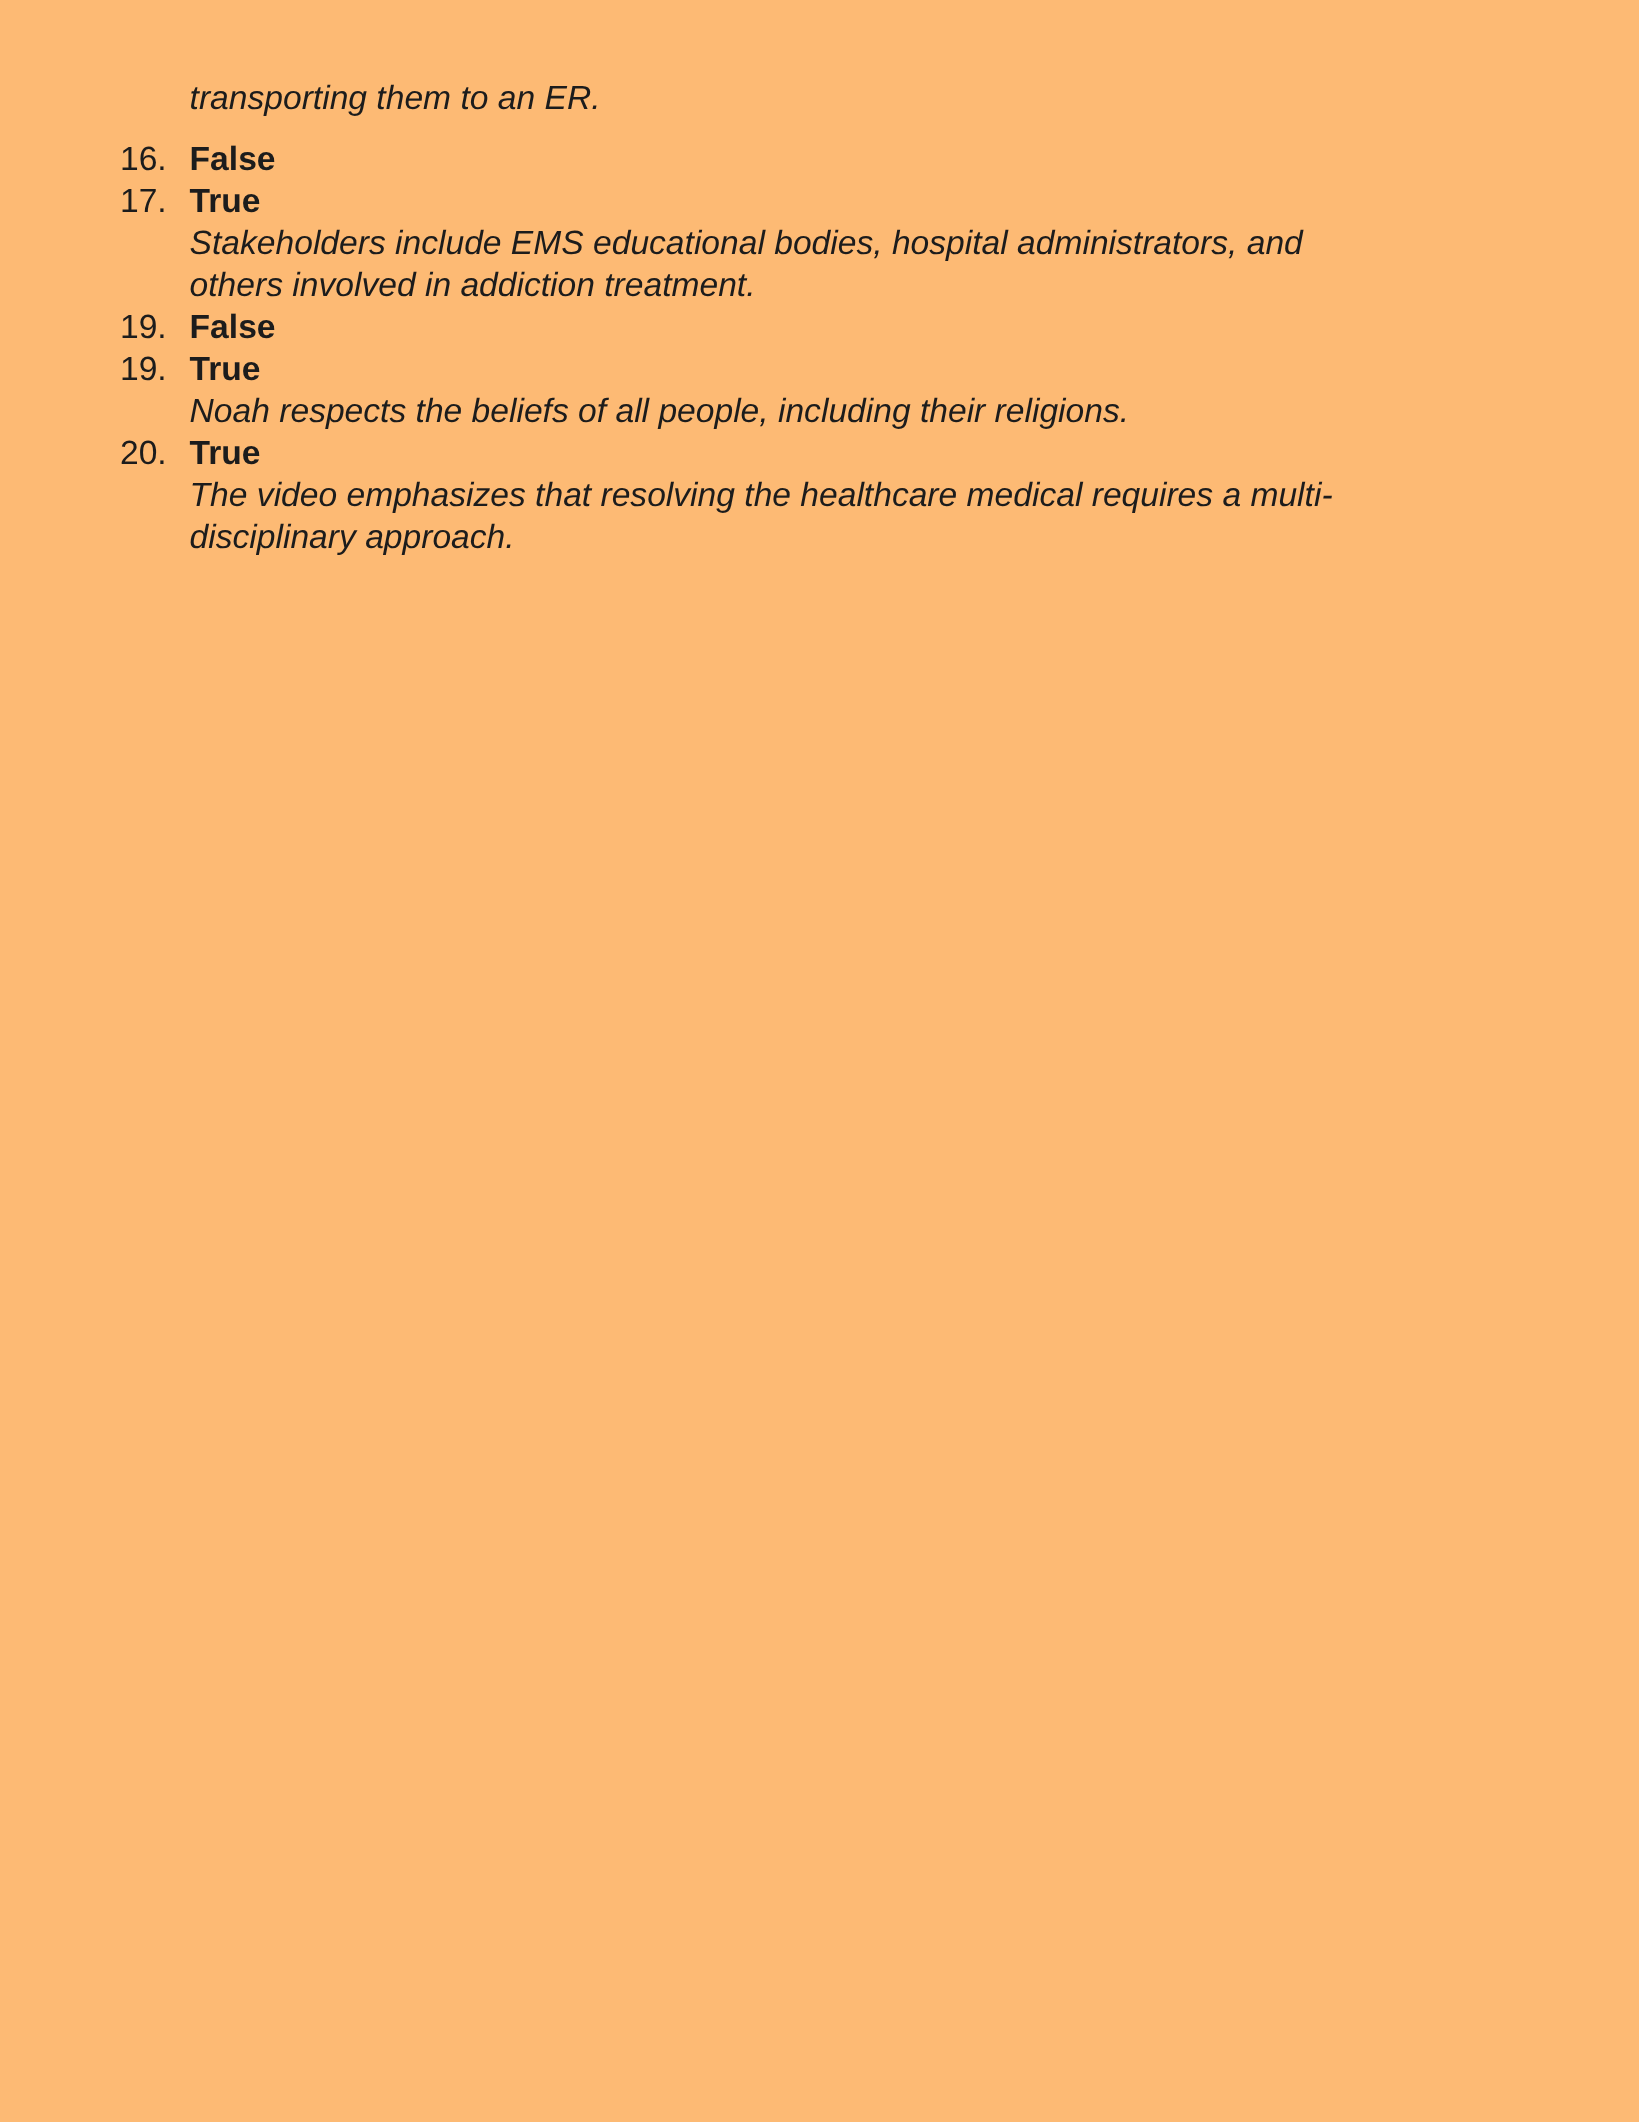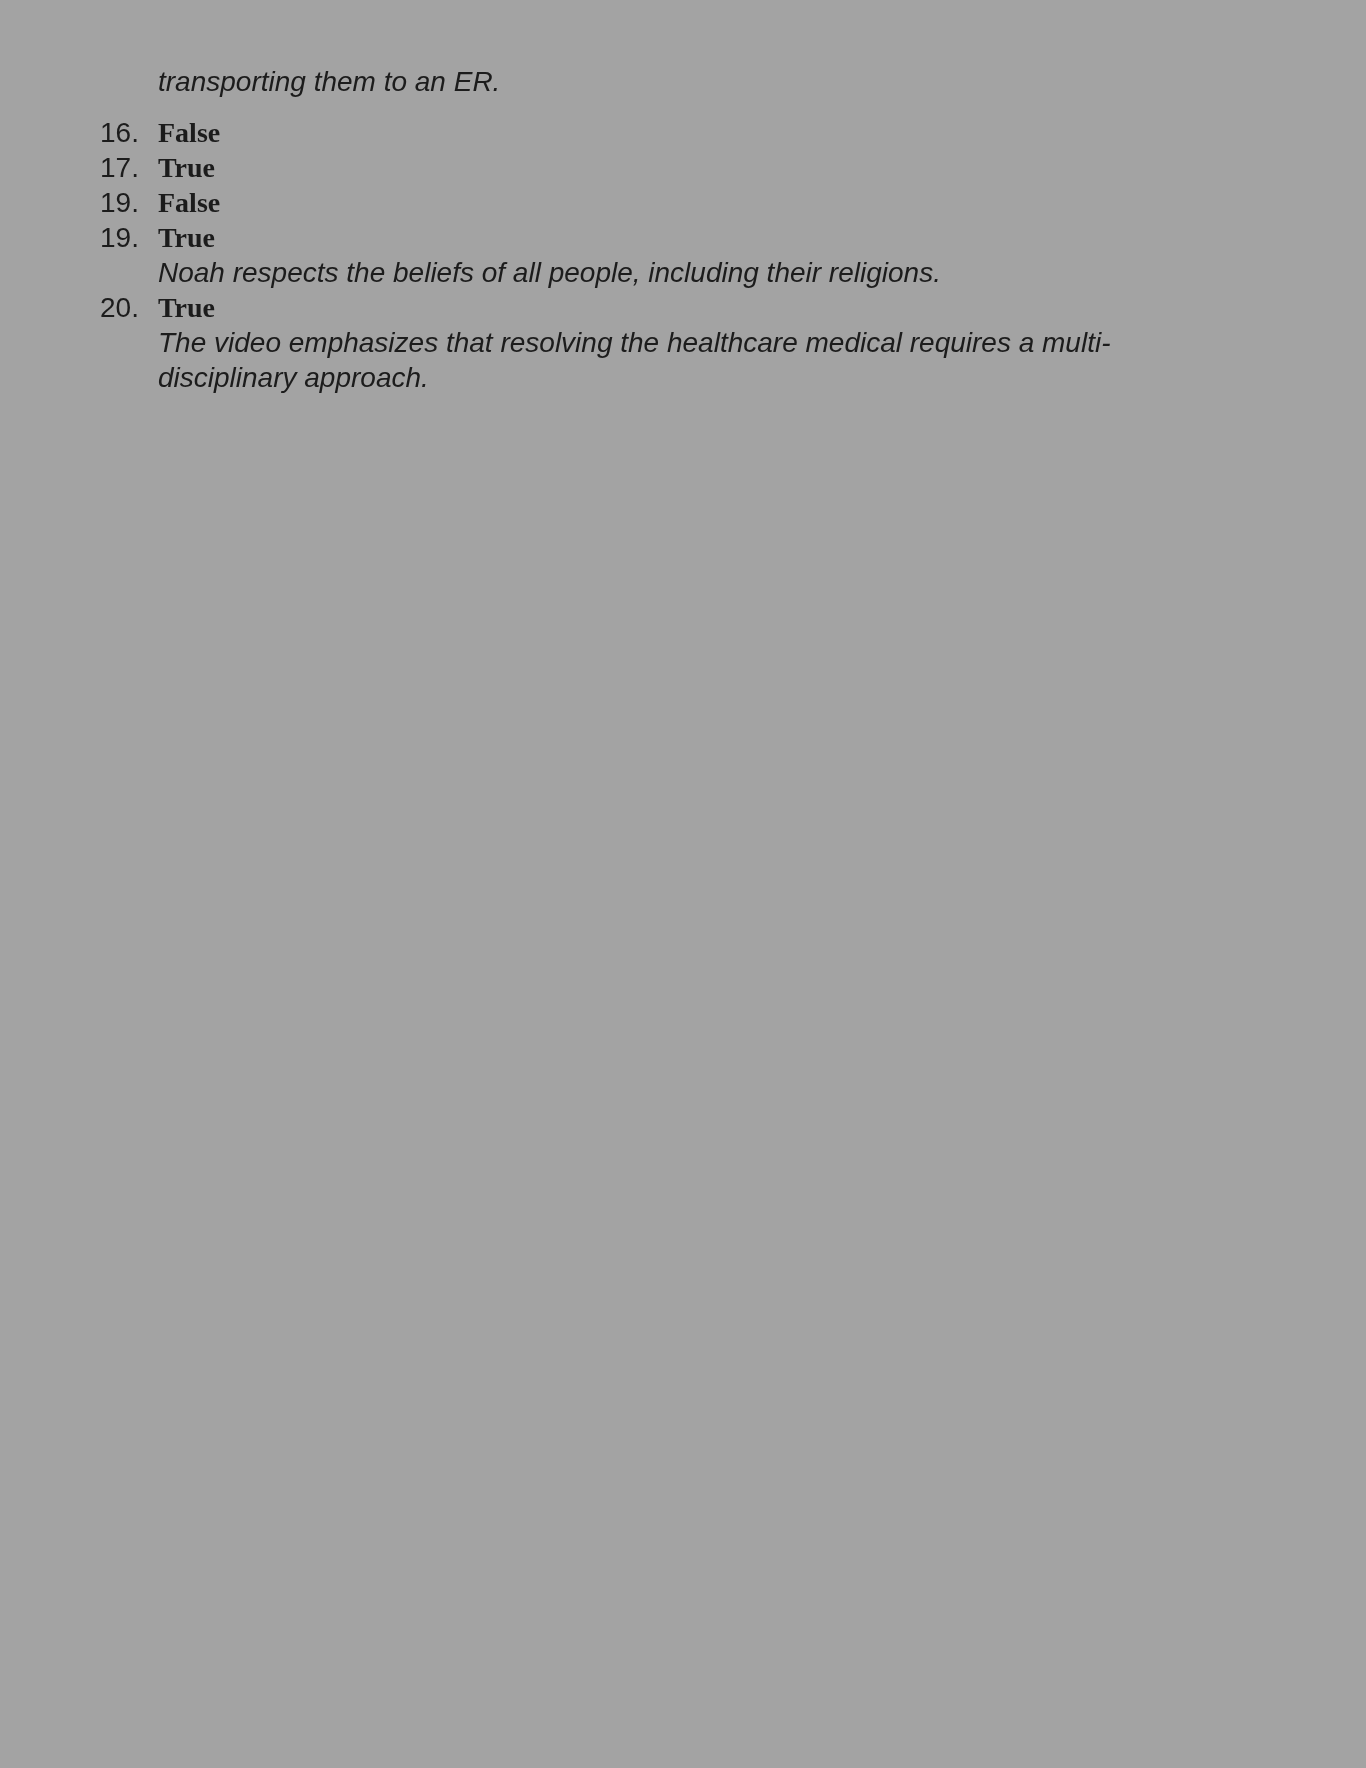--- a/index.html
+++ b/index.html
@@ -5,21 +5,21 @@
   * { margin: 0; padding: 0; box-sizing: border-box; }
 
   html, body {
     background: #ffffff;
   }
 
   .page {
     position: relative;
     width: 1366px;
     height: 1768px;
-    background: #a3a3a3;
+    background: #fdba74;
     font-family: "Liberation Sans", "DejaVu Sans", sans-serif;
     font-size: 28px;
     line-height: 35px;
     color: #1c1c1c;
     overflow: hidden;
   }
 
   .content {
     padding: 64px 120px 0 100px;
   }
@@ -44,21 +44,20 @@
     width: 58px;
     flex-shrink: 0;
   }
 
   .qa-body {
     max-width: 1000px;
   }
 
   .qa-answer {
     font-weight: bold;
-    font-family: Liberation Serif, serif;
   }
 
   .qa-explanation {
     font-style: italic;
   }
 </style>
 </head>
 <body>
 
 <div class="page">
@@ -70,20 +69,21 @@
       <span class="qa-number">16.</span>
       <div class="qa-body">
         <div class="qa-answer">False</div>
       </div>
     </div>
 
     <div class="qa-item">
       <span class="qa-number">17.</span>
       <div class="qa-body">
         <div class="qa-answer">True</div>
+        <div class="qa-explanation">Stakeholders include EMS educational bodies, hospital administrators, and others involved in addiction treatment.</div>
       </div>
     </div>
 
     <div class="qa-item">
       <span class="qa-number">19.</span>
       <div class="qa-body">
         <div class="qa-answer">False</div>
       </div>
     </div>
 

